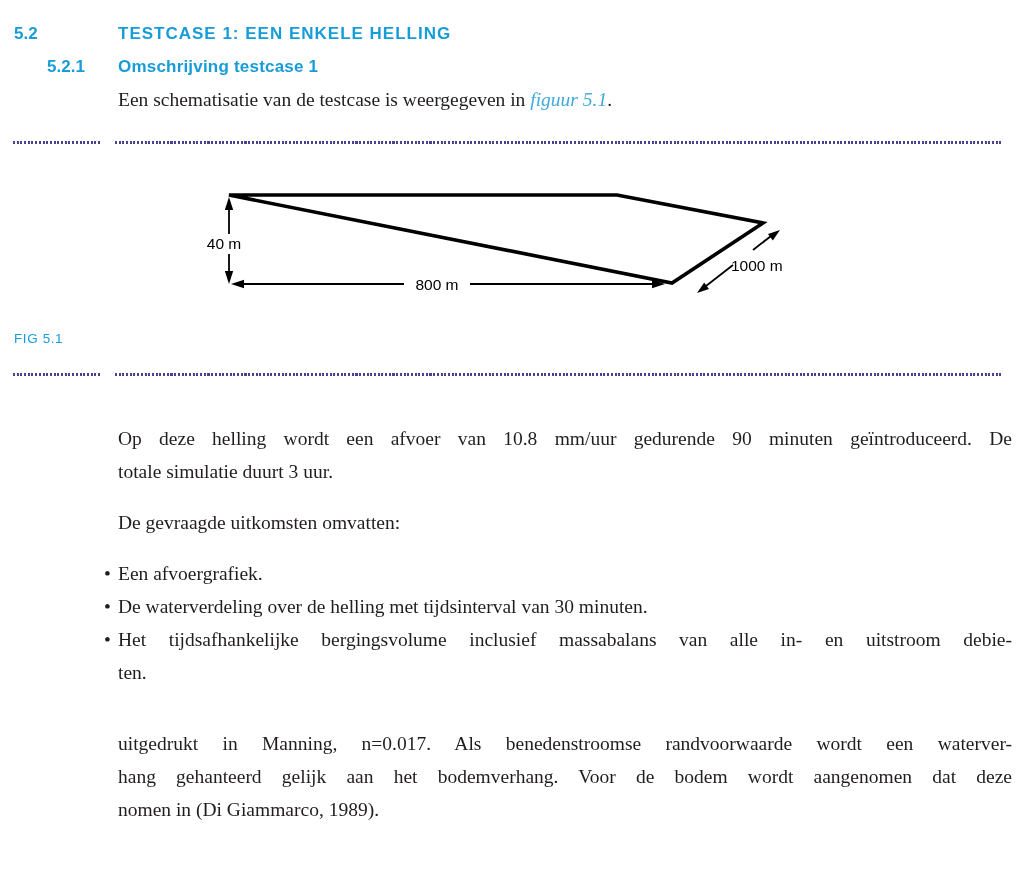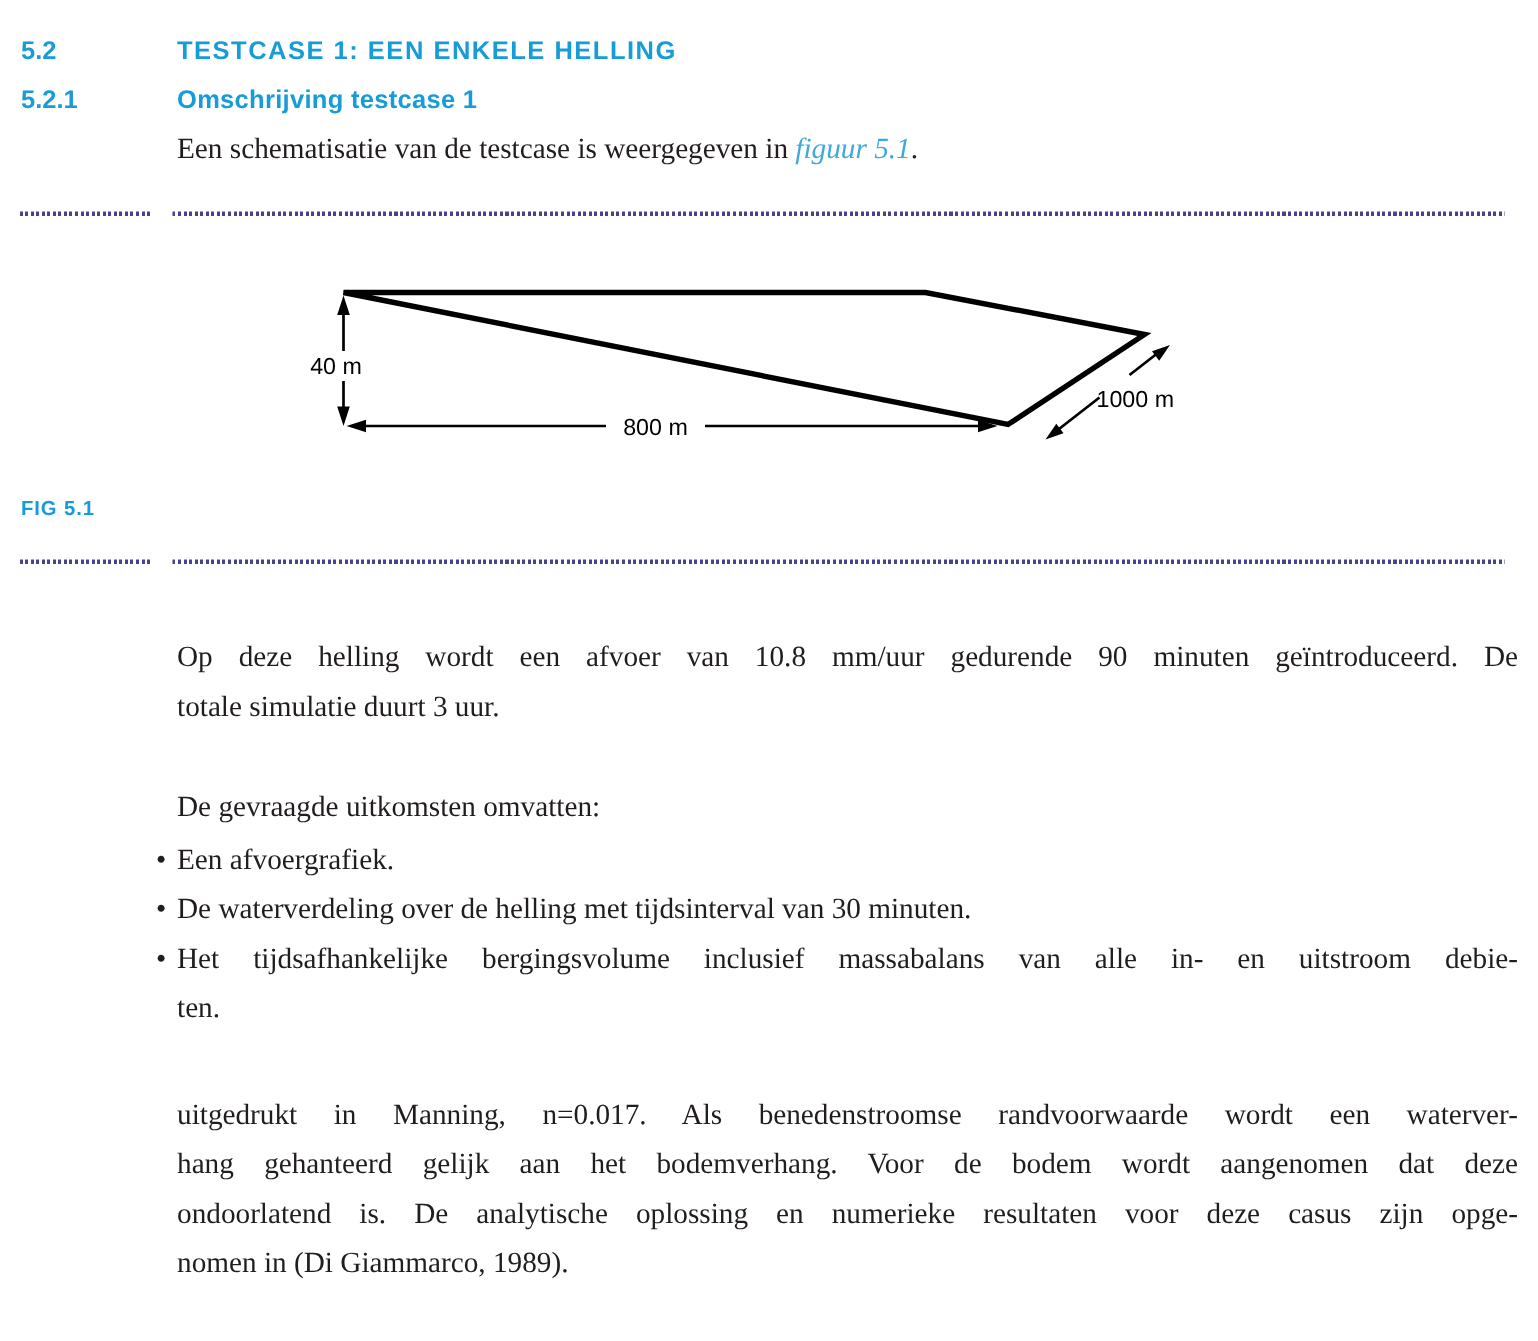--- a/index.html
+++ b/index.html
@@ -5,39 +5,39 @@
   html,body{margin:0;padding:0;background:#fff;}
   .page{
     position:relative;width:1015px;height:894px;background:#ffffff;
     font-family:"Liberation Serif",serif;color:#211d1e;overflow:hidden;
   }
   
   .hrow{position:absolute;left:14px;right:13px;display:flex;}
   .hnum{width:104px;flex:0 0 104px;font-family:"Liberation Sans",sans-serif;font-weight:bold;color:#189cd8;}
   .h1row{top:24px;font-size:17px;line-height:20px;}
   .h1row .htitle{font-family:"Liberation Sans",sans-serif;font-weight:bold;color:#189cd8;letter-spacing:1px;}
-  .h2row{top:57px;font-size:17px;line-height:20px;}
+  .h2row{top:57px;font-size:17px;line-height:20px;text-align:center;}
   .h2row .htitle{font-family:"Liberation Sans",sans-serif;font-weight:bold;color:#189cd8;letter-spacing:0.2px;}
   
   .content{position:absolute;left:118px;width:894px;}
   .intro{top:86px;font-size:19.5px;line-height:28px;}
   .figlink{color:#3fa9dc;font-style:italic;text-decoration:none;cursor:pointer;}
   .para{font-size:19.5px;line-height:33px;}
   .p1{top:422px;}
   .p3{top:727px;}
   .jline{text-align:justify;text-align-last:justify;white-space:nowrap;}
   .jline.last{text-align-last:left;white-space:normal;}
-  .list-intro{top:522px;font-size:19.5px;line-height:33px;}
+  .list-intro{top:506px;font-size:19.5px;line-height:33px;}
   .bullets{top:557px;font-size:19.5px;line-height:33px;}
   .bullets ul{margin:0;padding:0;list-style:none;}
   .bullets li{position:relative;}
   .bullets .marker{position:absolute;left:-14px;top:0;}
   
   .caprow{position:absolute;left:14px;top:329px;display:flex;}
-  .captag{width:104px;flex:0 0 104px;font-family:"Liberation Sans",sans-serif;font-weight:bold;font-size:13.5px;letter-spacing:0.6px;color:#189cd8;line-height:20px;}
+  .captag{width:104px;flex:0 0 104px;font-family:"Liberation Sans",sans-serif;font-weight:normal;font-size:13.5px;letter-spacing:0.6px;color:#189cd8;line-height:20px;}
   .captext{font-size:18.5px;font-style:italic;line-height:24px;color:#211d1e;}
   
   .dotted{position:absolute;left:0;right:0;height:3px;}
   .dotted .seg{position:absolute;top:0;height:2.6px;
     background:repeating-linear-gradient(90deg,#474390 0 2px,transparent 2px 3.7px);}
   .dotted .seg1{left:13px;width:89px;}
   .dotted .seg2{left:115px;width:888px;}
   .rule1{top:141px;}
   .rule2{top:373px;}
   
@@ -128,17 +128,16 @@
           <span class="marker">•</span>
           <div class="jline">Het tijdsafhankelijke bergingsvolume inclusief massabalans van alle in- en uitstroom debie-</div>
           <div class="jline last">ten.</div>
         </li>
       </ul>
   </div>
 
   <div class="content para p3">
       <div class="jline">uitgedrukt in Manning, n=0.017. Als benedenstroomse randvoorwaarde wordt een waterver-</div>
       <div class="jline">hang gehanteerd gelijk aan het bodemverhang. Voor de bodem wordt aangenomen dat deze</div>
-      <div class="jline">ondoorlatend is. De analytische oplossing en numerieke resultaten voor deze casus zijn opge-</div>
       <div class="jline last">nomen in (Di Giammarco, 1989).</div>
     </div>
 
 </div>
 
 </body></html>

